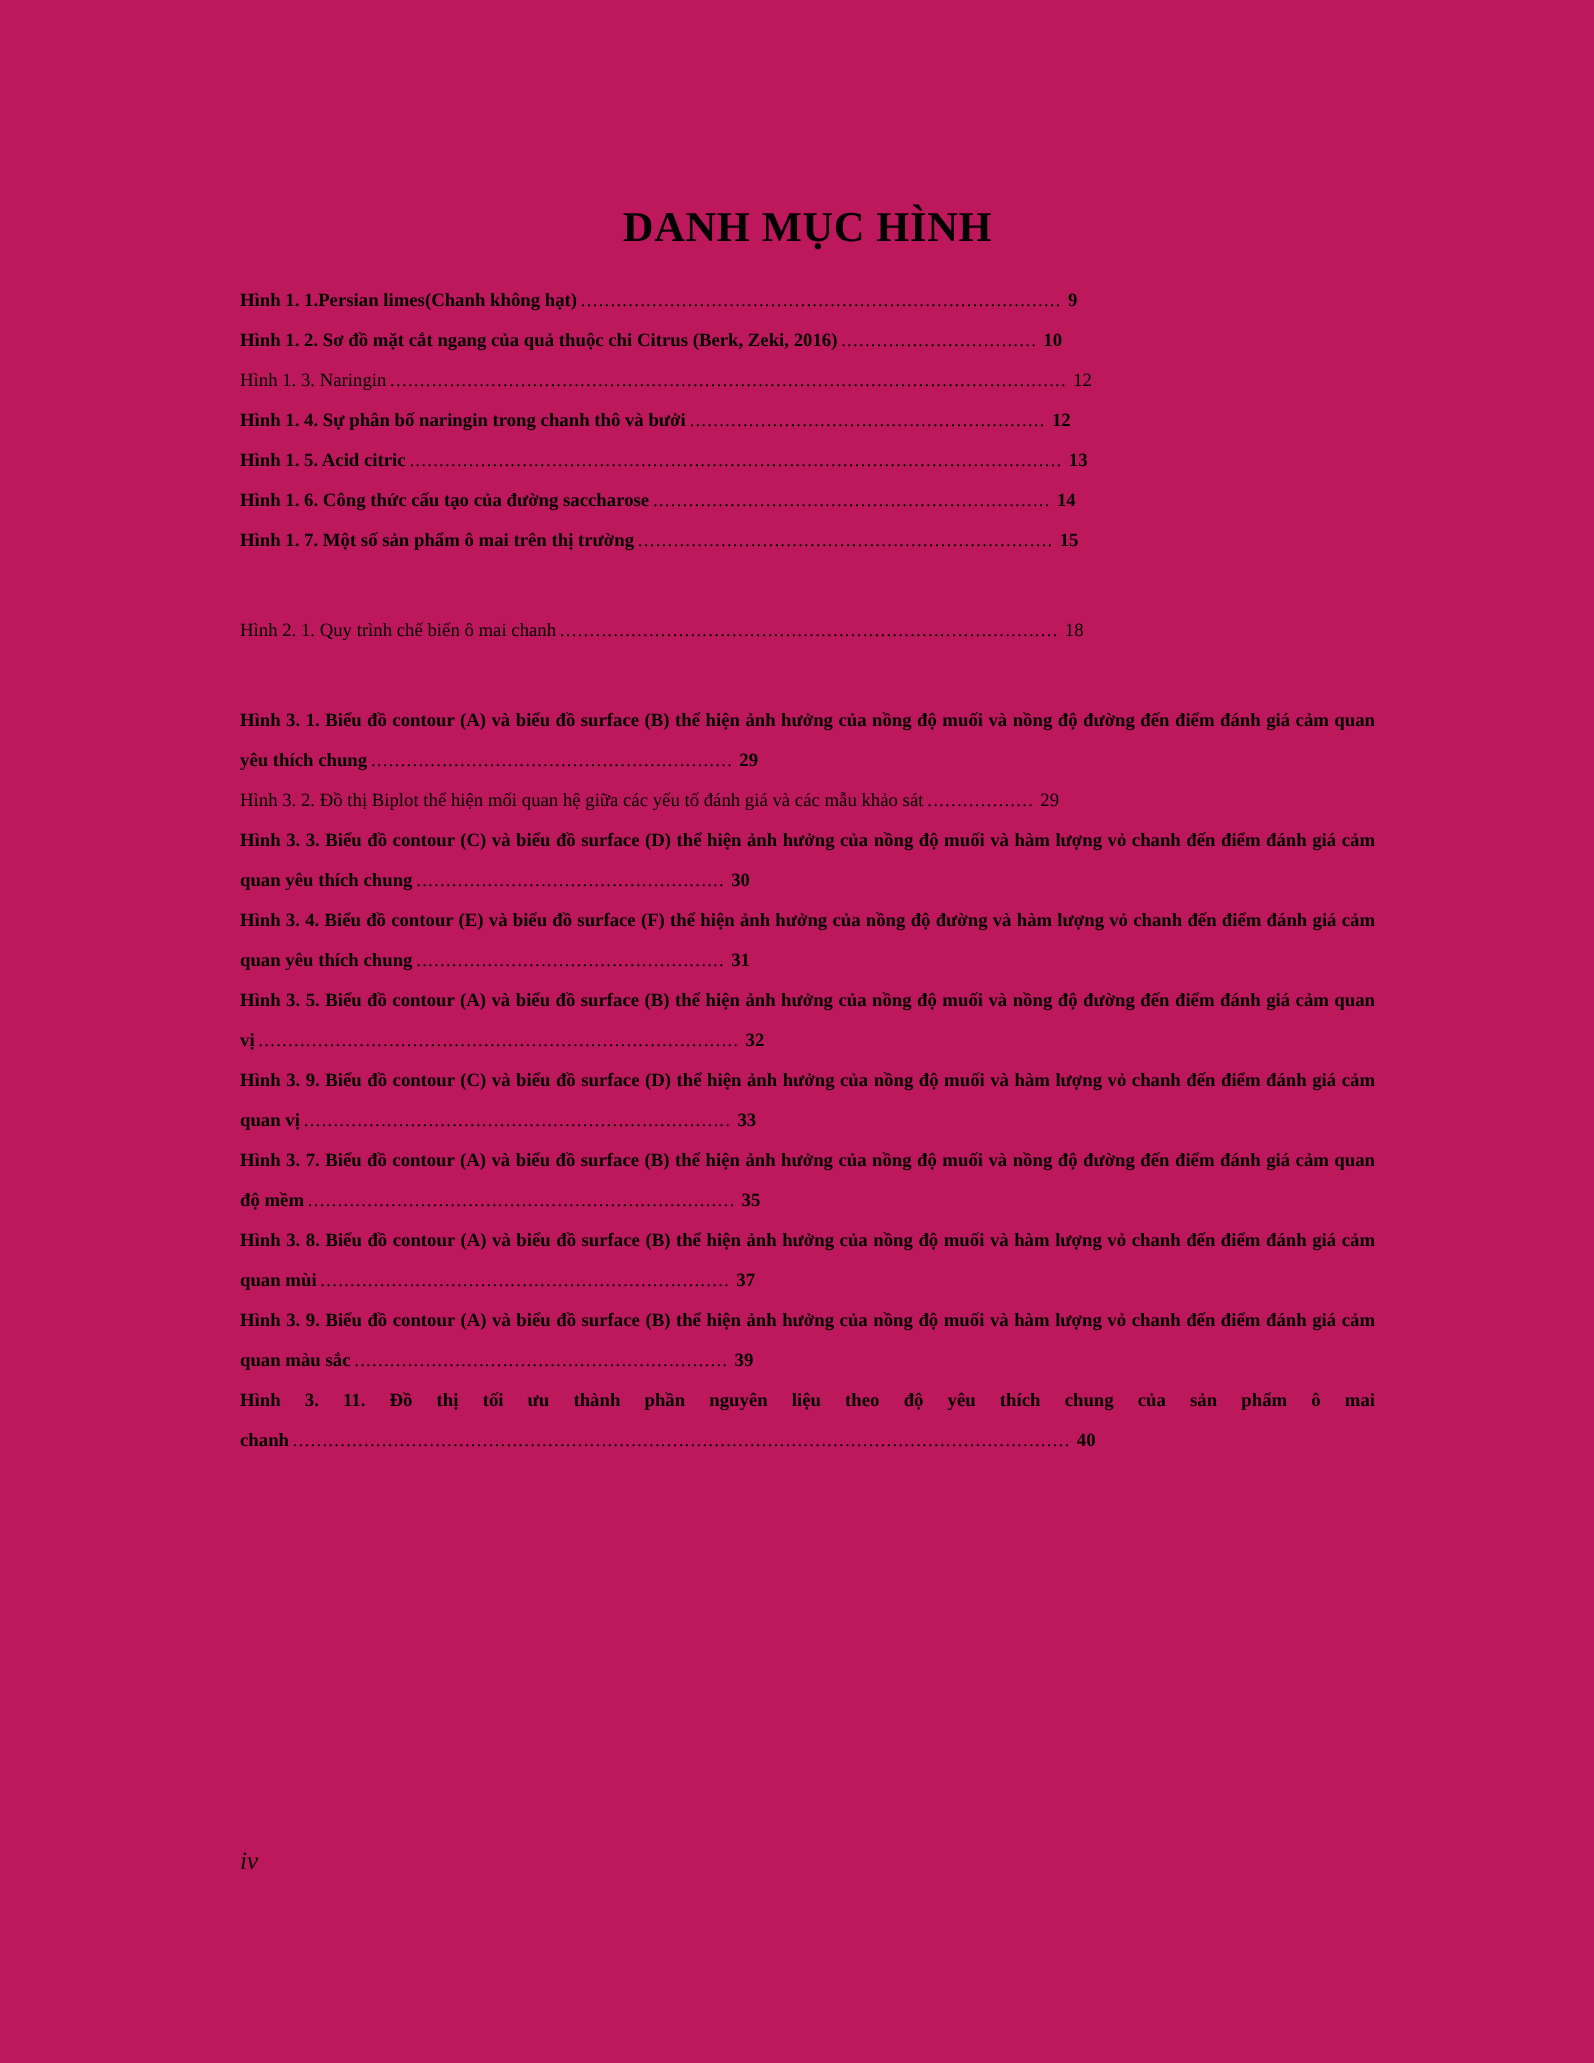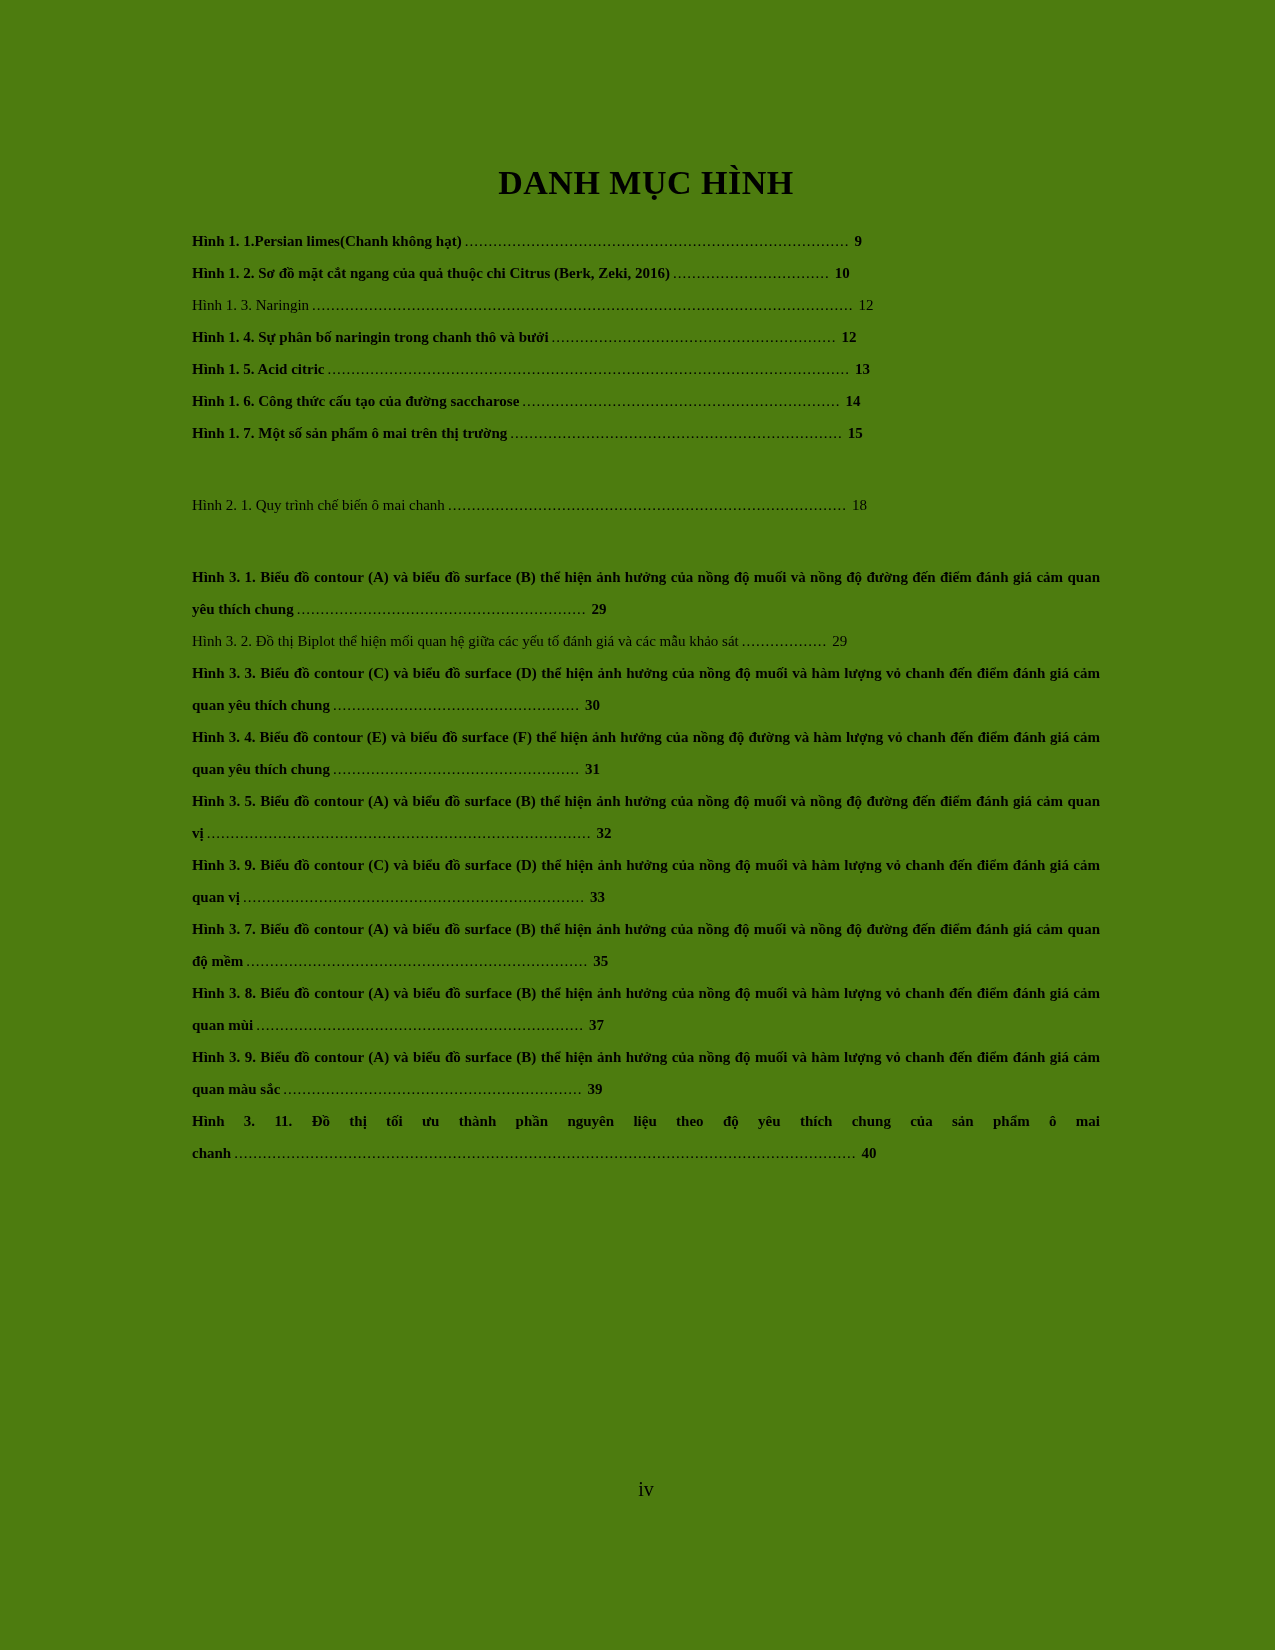--- a/index.html
+++ b/index.html
@@ -1,21 +1,21 @@
 <!DOCTYPE html>
 <html><head>
 <meta charset="utf-8">
 <style>
   * { margin: 0; padding: 0; box-sizing: border-box; }
   html, body { background: #ffffff; }
   .page {
     position: relative;
     width: 1275px;
     height: 1650px;
-    background: #4d7c0f;
+    background: #be185d;
     color: #000000;
     font-family: "Liberation Serif", serif;
     overflow: hidden;
   }
   .content {
     position: absolute;
     left: 192px;
     top: 163px;
     width: 908px;
   }
@@ -42,23 +42,24 @@
     word-break: break-all;
     padding-left: 3px;
     letter-spacing: 1px;
     font-weight: normal;
   }
   .footer {
     position: absolute;
     top: 1478px;
     left: 192px;
     width: 908px;
-    text-align: center;
+    text-align: left;
     font-size: 20px;
     color: #000000;
+    font-style: italic;
   }
 </style>
 </head>
 <body>
 
 <div class="page">
   <div class="content">
     <h1 class="title">DANH MỤC HÌNH</h1>
     <div class="toc">
         <div class="toc-group">

